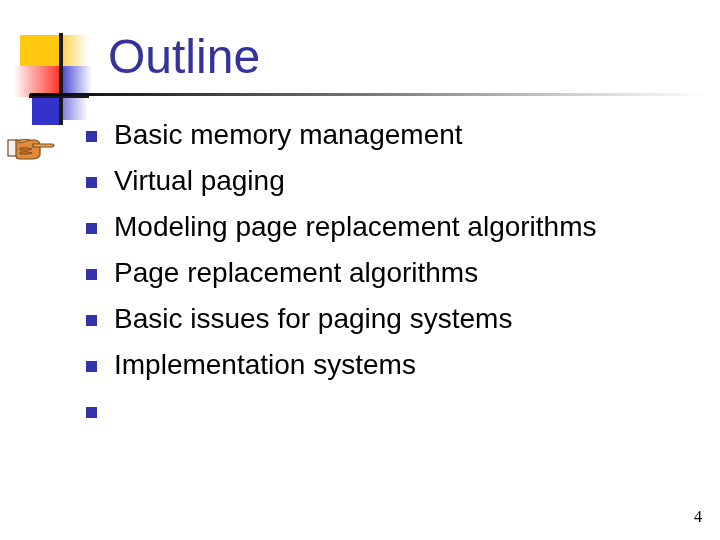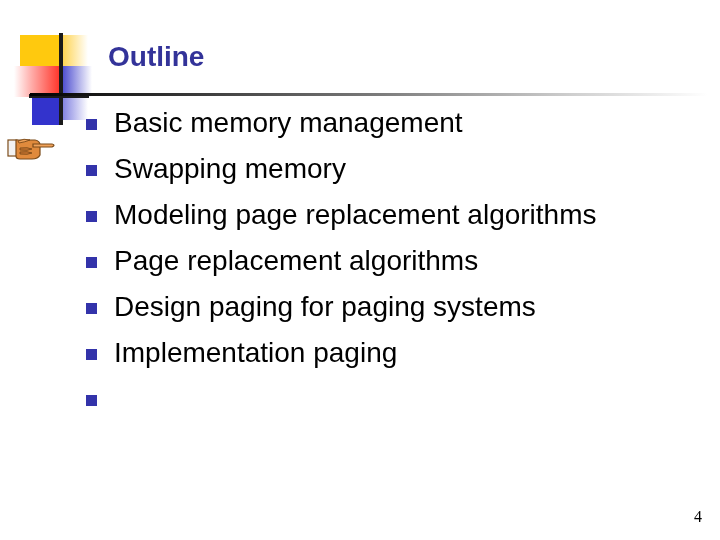--- a/index.html
+++ b/index.html
@@ -95,24 +95,24 @@
     width: 60px;
     height: 4px;
     background: #1a1a1a;
   }
 
   
   #title {
     position: absolute;
     left: 108px;
     top: 33px;
-    font-size: 28px;
+    font-size: 48px;
     line-height: 48px;
     color: #333399;
-    font-weight: bold;
+    font-weight: normal;
     letter-spacing: 0px;
     white-space: nowrap;
   }
 
   
   #title-rule {
     position: absolute;
     left: 30px;
     top: 93px;
     width: 678px;
@@ -126,21 +126,21 @@
     left: 6px;
     top: 128px;
     width: 52px;
     height: 36px;
   }
 
   
   #bullets {
     position: absolute;
     left: 86px;
-    top: 104px;
+    top: 116px;
     width: 620px;
   }
   .bullet-row {
     position: relative;
     height: 46px;
     display: flex;
     align-items: flex-start;
   }
   .bullet-mark {
     flex: 0 0 auto;
@@ -208,41 +208,41 @@
   <div id="bullets">
 
     <div class="bullet-row">
       <span class="bullet-mark"></span>
       <span class="bullet-text">Basic memory management</span>
     </div>
 
 
     <div class="bullet-row">
       <span class="bullet-mark"></span>
-      <span class="bullet-text">Swapping memory</span>
+      <span class="bullet-text">Virtual paging</span>
     </div>
 
     <div class="bullet-row">
       <span class="bullet-mark"></span>
       <span class="bullet-text">Modeling page replacement algorithms</span>
     </div>
 
     <div class="bullet-row">
       <span class="bullet-mark"></span>
       <span class="bullet-text">Page replacement algorithms</span>
     </div>
 
     <div class="bullet-row">
       <span class="bullet-mark"></span>
-      <span class="bullet-text">Design paging for paging systems</span>
-    </div>
-
-    <div class="bullet-row">
-      <span class="bullet-mark"></span>
-      <span class="bullet-text">Implementation paging</span>
+      <span class="bullet-text">Basic issues for paging systems</span>
+    </div>
+
+    <div class="bullet-row">
+      <span class="bullet-mark"></span>
+      <span class="bullet-text">Implementation systems</span>
     </div>
 
     <div class="bullet-row">
       <span class="bullet-mark"></span>
     </div>
 
   </div>
 
   <div id="page-number">4</div>
 

